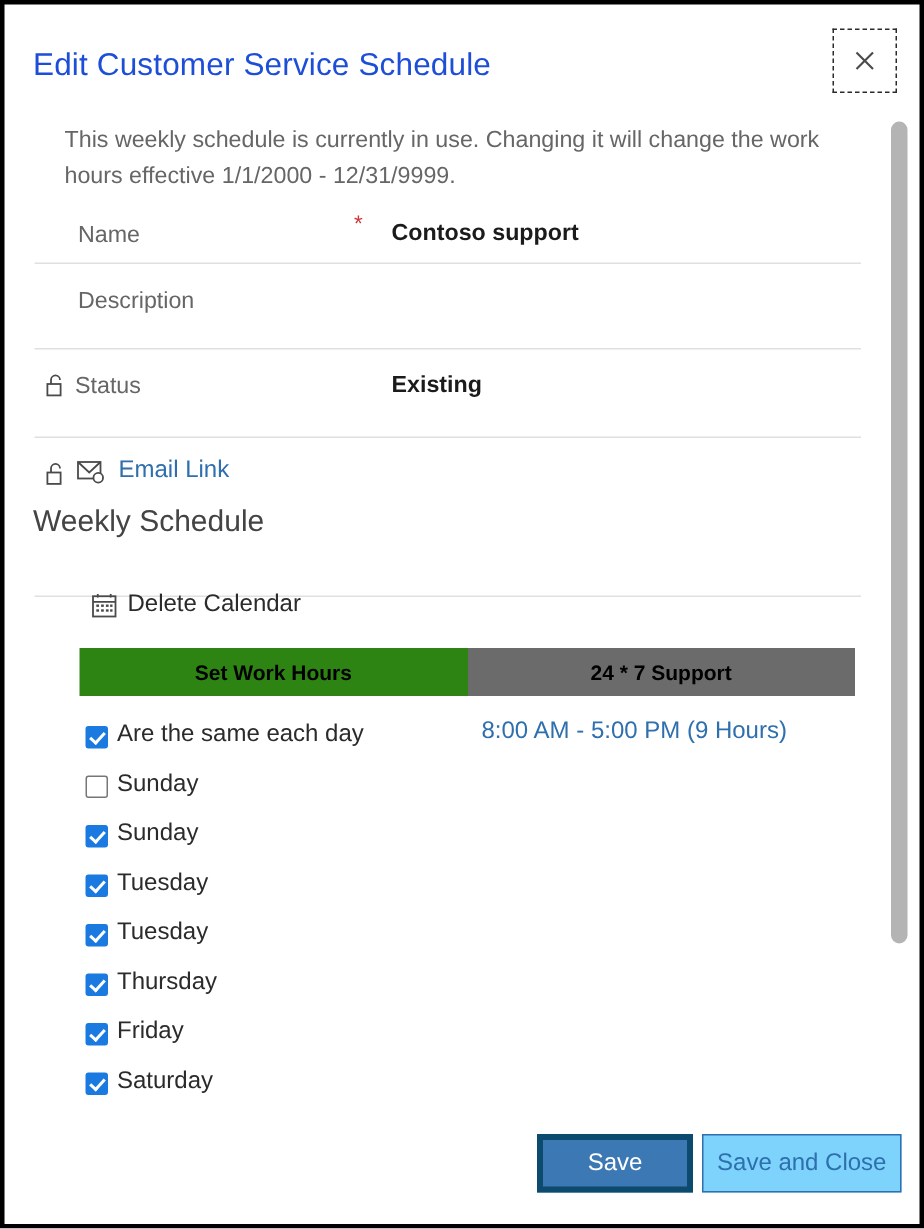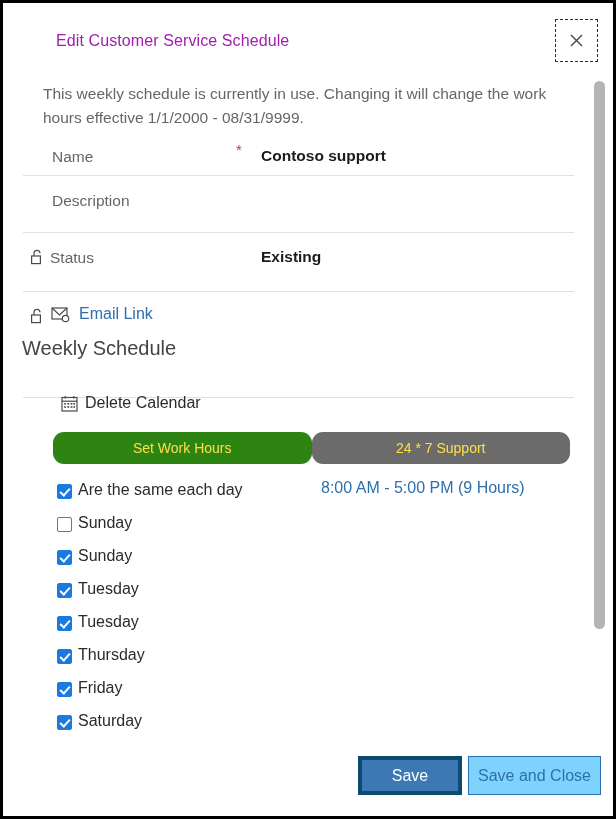--- a/index.html
+++ b/index.html
@@ -26,25 +26,24 @@
 
   
   .dlg-header {
     position: relative;
     height: 66px;
   }
   .dlg-title {
     position: absolute;
     left: 19px;
     top: 29px;
-    font-size: 16px;
-    color: #a21caf;
+    font-size: 21px;
+    color: #1d4ed8;
     letter-spacing: 0.1px;
     white-space: nowrap;
-    margin-left: 34px;
   }
   .close-btn {
     position: absolute;
     right: 15px;
     top: 16px;
     width: 43px;
     height: 43px;
     background: #ffffff;
     border: 1px dashed #2b2b2b;
     box-sizing: border-box;
@@ -193,25 +192,24 @@
     width: 517px;
     height: 32px;
     display: flex;
   }
   .tab {
     flex: 1;
     display: flex;
     align-items: center;
     justify-content: center;
     font-size: 14px;
-    font-weight: normal;
-    color: #fde047;
+    font-weight: bold;
+    color: #000000;
     cursor: pointer;
     user-select: none;
-    border-radius: 11px;
   }
   .tab.active   { background: #2e8413; }
   .tab.inactive { background: #6b6b6b; }
 
   
   .cb-row {
     position: absolute;
     left: 54px;
     display: flex;
     align-items: flex-end;
@@ -314,21 +312,21 @@
       </span>
     </div>
   </div>
 
   <div class="scroll-region">
 
     <div class="scrollbar-track">
       <div class="scrollbar-thumb"></div>
     </div>
 
-    <div class="notice">This weekly schedule is currently in use. Changing it will change the work hours effective 1/1/2000 - 08/31/9999.</div>
+    <div class="notice">This weekly schedule is currently in use. Changing it will change the work hours effective 1/1/2000 - 12/31/9999.</div>
 
     <div class="field-row row-name">
       <div class="field-label">Name</div>
       <div class="field-required">*</div>
       <div class="field-value">Contoso support</div>
     </div>
 
     <div class="field-row row-desc">
       <div class="field-label">Description</div>
     </div>

